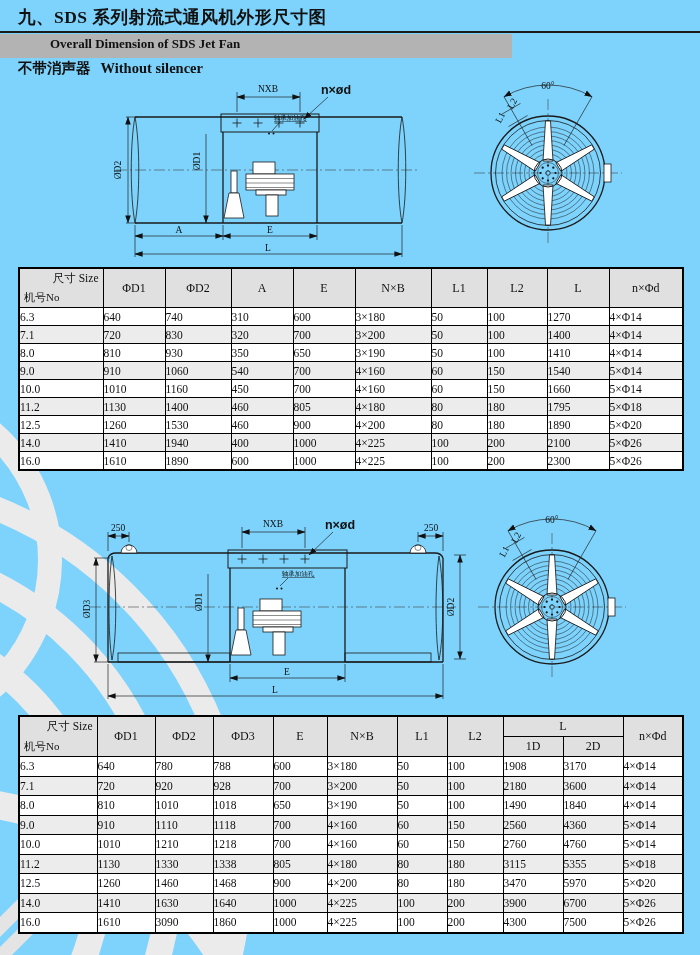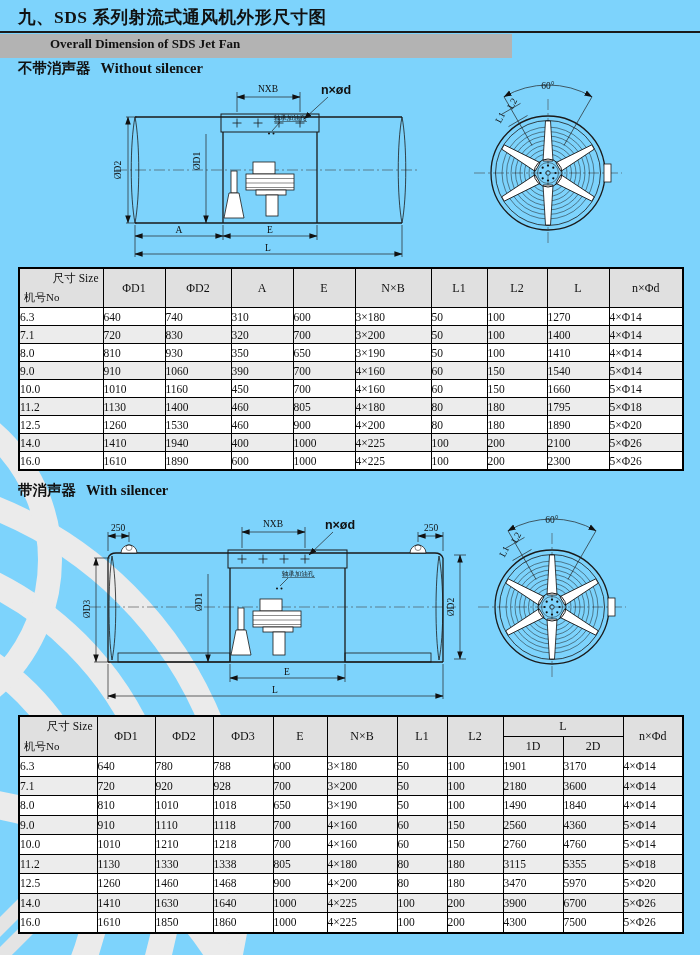--- a/index.html
+++ b/index.html
@@ -278,21 +278,21 @@
             <td>3×190</td>
             <td>50</td>
             <td>100</td>
             <td>1410</td>
             <td>4×Φ14</td>
           </tr>
           <tr>
             <td>9.0</td>
             <td>910</td>
             <td>1060</td>
-            <td>390</td>
+            <td>540</td>
             <td>700</td>
             <td>4×160</td>
             <td>60</td>
             <td>150</td>
             <td>1540</td>
             <td>5×Φ14</td>
           </tr>
           <tr>
             <td>10.0</td>
             <td>1010</td>
@@ -349,23 +349,20 @@
             <td>1000</td>
             <td>4×225</td>
             <td>100</td>
             <td>200</td>
             <td>2300</td>
             <td>5×Φ26</td>
           </tr>
         </tbody>
     </table>
 
-    <div class="sec" id="sec2">
-      <span class="zh">带消声器</span><span class="en">With silencer</span>
-    </div>
 
     <svg id="svg2" class="drawsvg" width="580" height="200" viewBox="0 0 580 200">
       <defs>
         <marker id="ar2" viewBox="0 0 10 10" refX="9.5" refY="5" markerWidth="8" markerHeight="8" markerUnits="userSpaceOnUse" orient="auto-start-reverse">
           <path d="M0,1.5 L10,5 L0,8.5 Z" fill="#111"></path>
         </marker>
         <pattern id="mesh2" width="3" height="3" patternUnits="userSpaceOnUse">
           <path d="M0,3 L3,0 M0,0 L3,3" stroke="#333" stroke-width="0.5"></path>
         </pattern>
         <pattern id="hatch2" width="4.5" height="4.5" patternUnits="userSpaceOnUse">
@@ -567,21 +564,21 @@
       <tbody>
           <tr>
             <td>6.3</td>
             <td>640</td>
             <td>780</td>
             <td>788</td>
             <td>600</td>
             <td>3×180</td>
             <td>50</td>
             <td>100</td>
-            <td>1901</td>
+            <td>1908</td>
             <td>3170</td>
             <td>4×Φ14</td>
           </tr>
           <tr>
             <td>7.1</td>
             <td>720</td>
             <td>920</td>
             <td>928</td>
             <td>700</td>
             <td>3×200</td>
@@ -665,21 +662,21 @@
             <td>4×225</td>
             <td>100</td>
             <td>200</td>
             <td>3900</td>
             <td>6700</td>
             <td>5×Φ26</td>
           </tr>
           <tr>
             <td>16.0</td>
             <td>1610</td>
-            <td>1850</td>
+            <td>3090</td>
             <td>1860</td>
             <td>1000</td>
             <td>4×225</td>
             <td>100</td>
             <td>200</td>
             <td>4300</td>
             <td>7500</td>
             <td>5×Φ26</td>
           </tr>
         </tbody>

